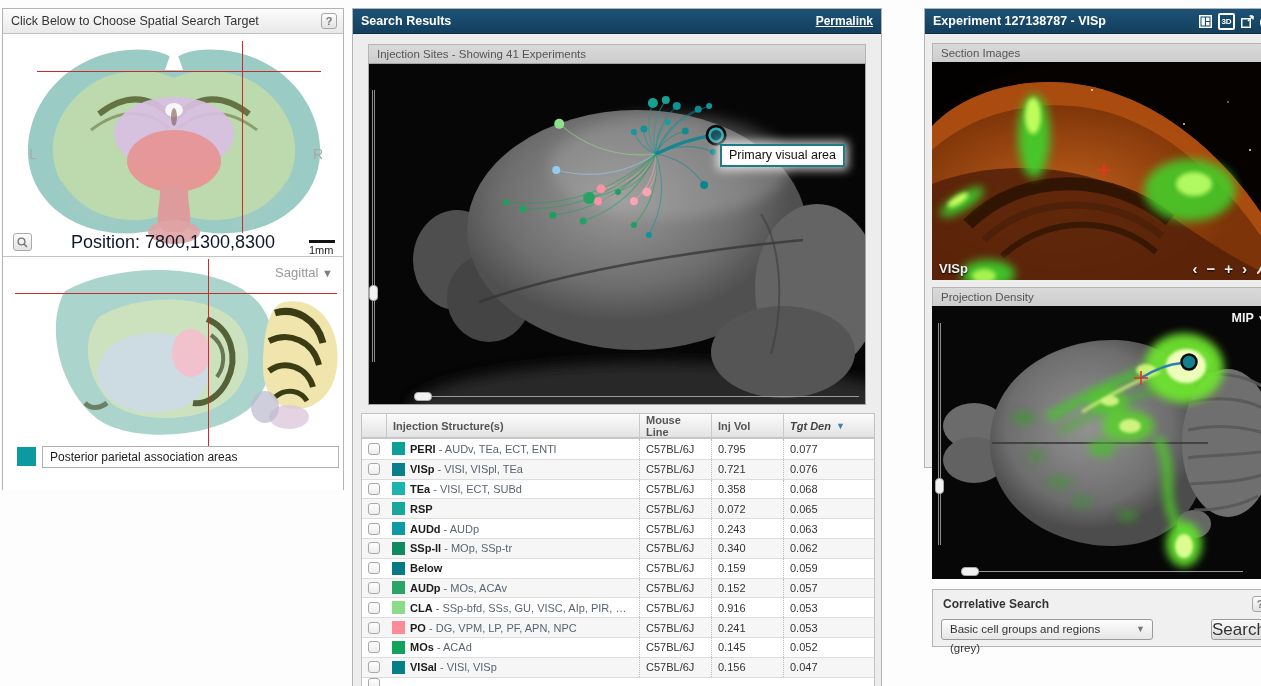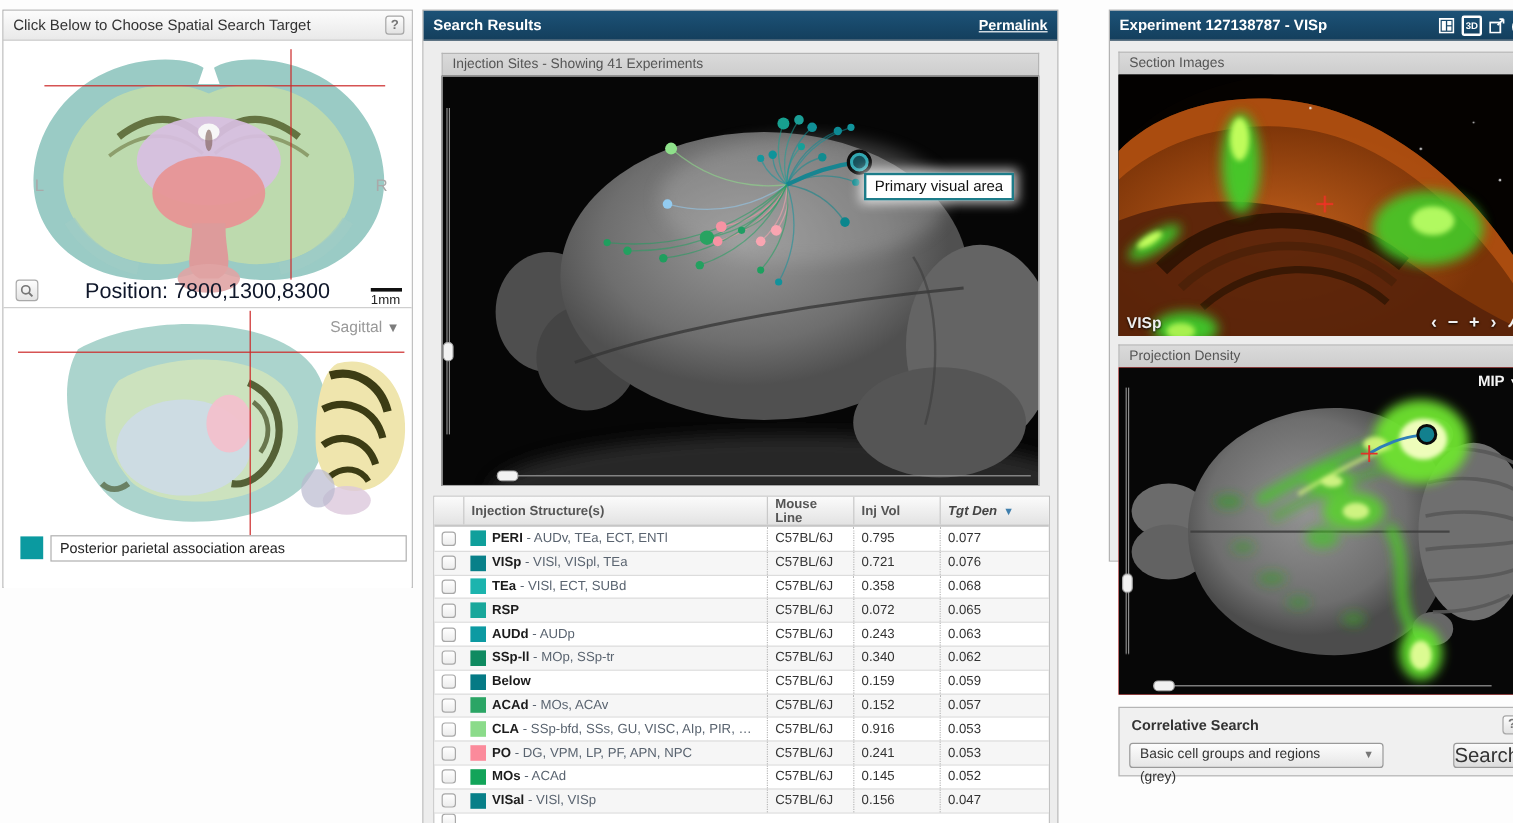--- a/index.html
+++ b/index.html
@@ -384,21 +384,21 @@
               <span class="cell c-mouse">C57BL/6J</span>
               <span class="cell c-inj">0.159</span>
               <span class="cell c-tgt">0.059</span>
             </div>
             <div class="trow">
               <span class="cell c-check">
                 <span class="cb"></span>
               </span>
               <span class="cell c-struct">
                 <i class="sw" style="background: rgb(43, 165, 101);"></i>
-                <span class="struct-name">ACAd</span>
+                <span class="struct-name">AUDp</span>
                 <span class="struct-suffix">&nbsp;- MOs, ACAv</span>
               </span>
               <span class="cell c-mouse">C57BL/6J</span>
               <span class="cell c-inj">0.152</span>
               <span class="cell c-tgt">0.057</span>
             </div>
             <div class="trow">
               <span class="cell c-check">
                 <span class="cb"></span>
               </span>

